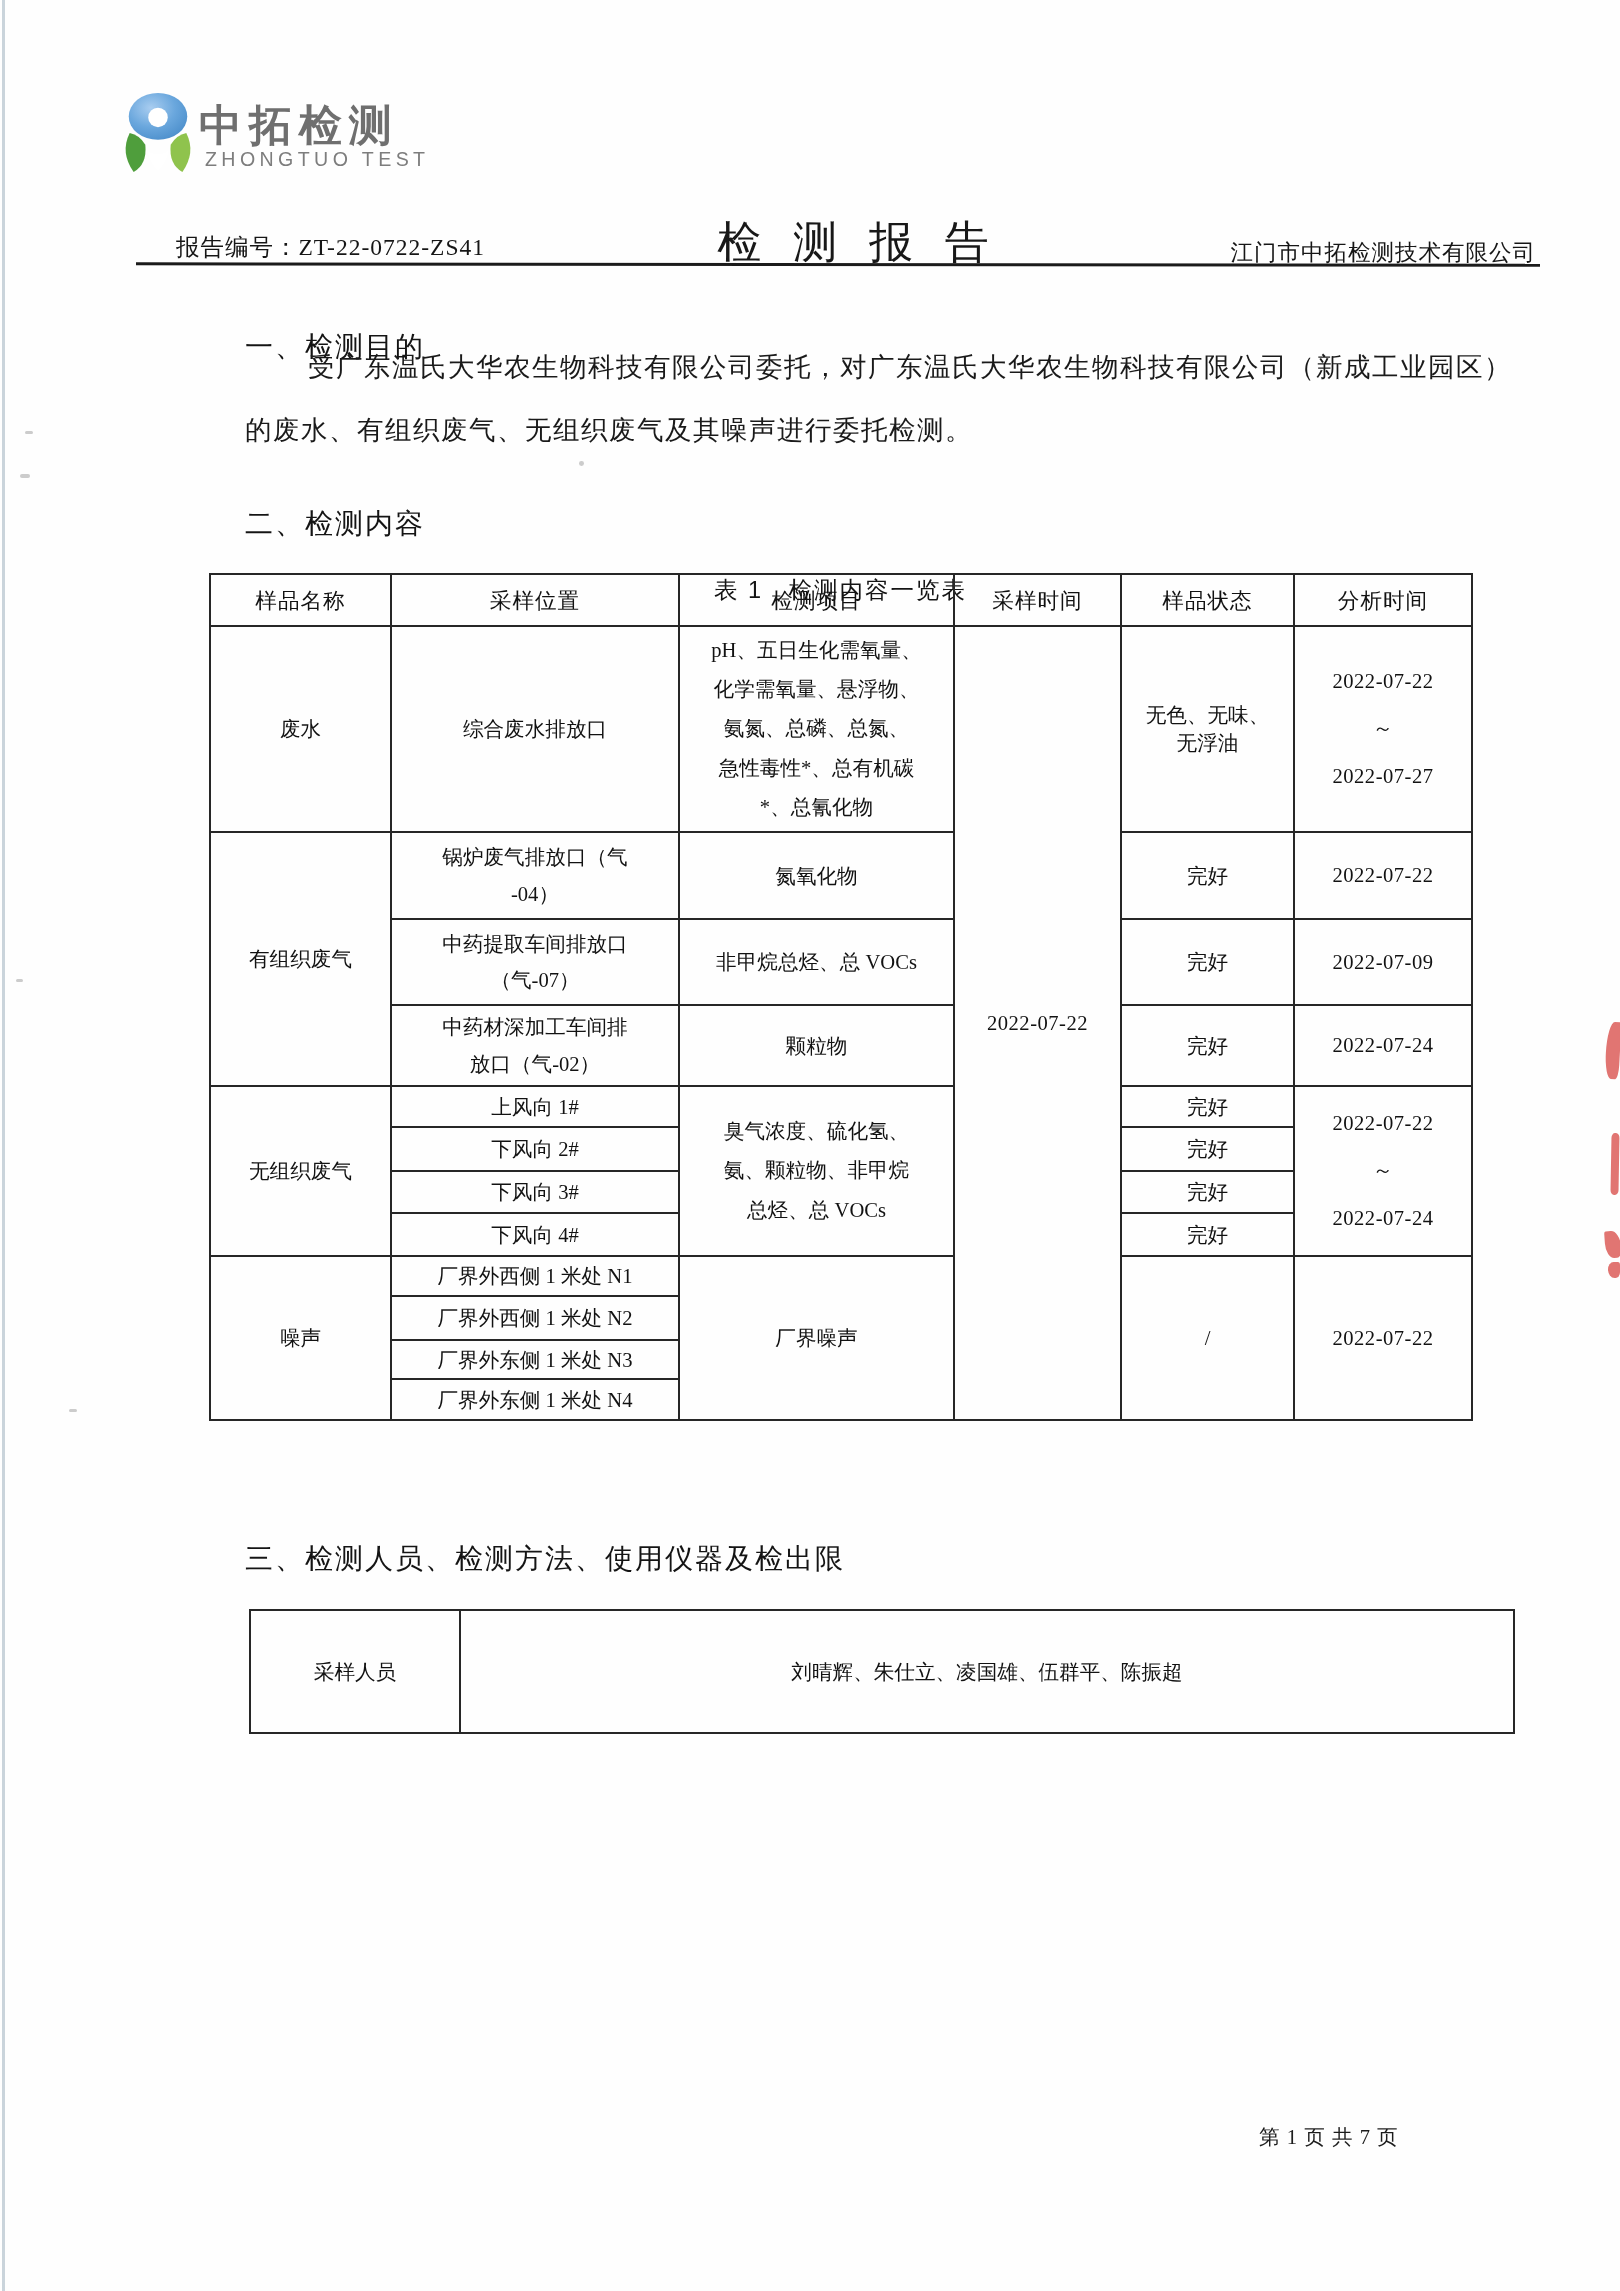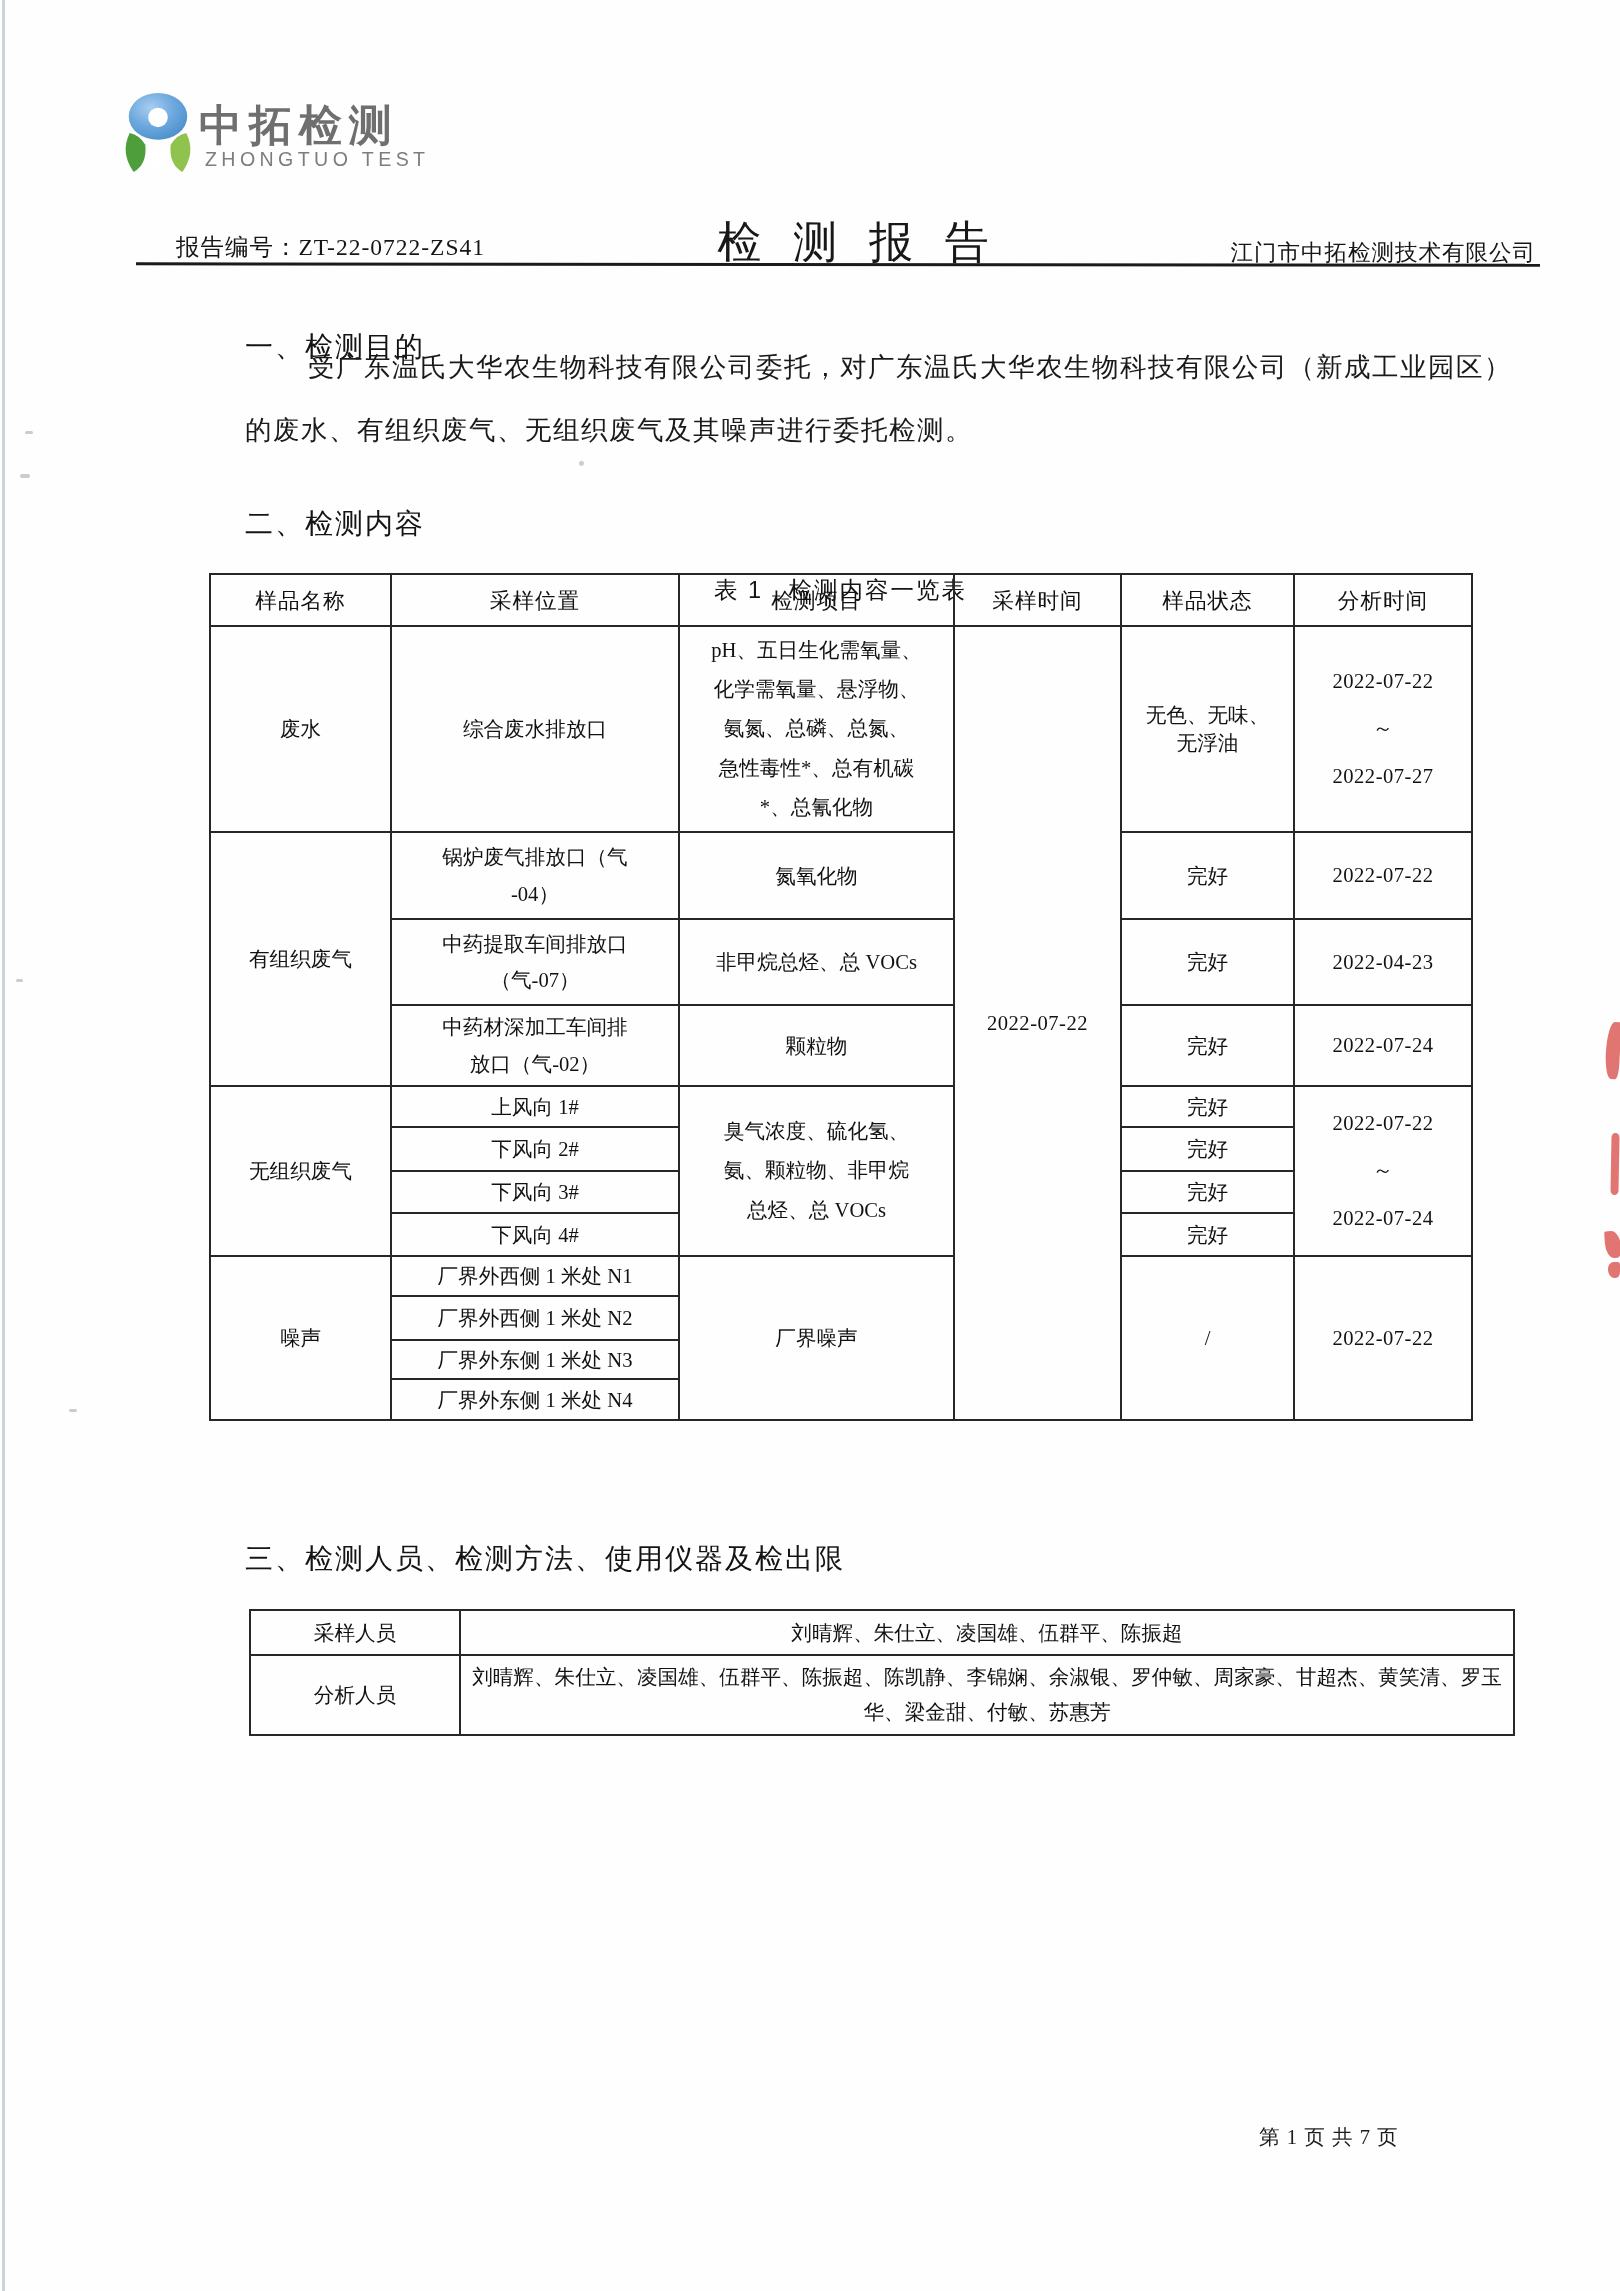--- a/index.html
+++ b/index.html
@@ -136,21 +136,21 @@
 -04）</td>
         <td>氮氧化物</td>
         <td>完好</td>
         <td class="date-cell">2022-07-22</td>
       </tr>
       <tr style="height:86px">
         <td class="pos2">中药提取车间排放口
 （气-07）</td>
         <td>非甲烷总烃、总 VOCs</td>
         <td>完好</td>
-        <td class="date-cell">2022-04-23</td>
+        <td class="date-cell">2022-07-09</td>
       </tr>
       <tr style="height:81px">
         <td class="pos2">中药材深加工车间排
 放口（气-02）</td>
         <td>颗粒物</td>
         <td>完好</td>
         <td class="date-cell">2022-07-24</td>
       </tr>
       <tr style="height:41px">
         <td rowspan="4">无组织废气</td>
@@ -199,23 +199,19 @@
   <table id="t2" style="left:209px;top:1609px;width:1263px;height:125px;margin-left:40px;">
     <colgroup>
       <col style="width:210px">
         <col style="width:1054px">
     </colgroup>
     <tbody>
       <tr style="height:45px">
         <td>采样人员</td>
         <td>刘晴辉、朱仕立、凌国雄、伍群平、陈振超</td>
       </tr>
-      <tr style="height:80px">
-        <td>分析人员</td>
-        <td style="line-height:1.7;">刘晴辉、朱仕立、凌国雄、伍群平、陈振超、陈凯静、李锦娴、余淑银、罗仲敏、周家豪、甘超杰、黄笑清、罗玉华、梁金甜、付敏、苏惠芳</td>
-      </tr>
     </tbody>
   </table>
 
   <div class="abs footer">第 1 页 共 7 页</div>
 
 </div>
 
 
 </body></html>

